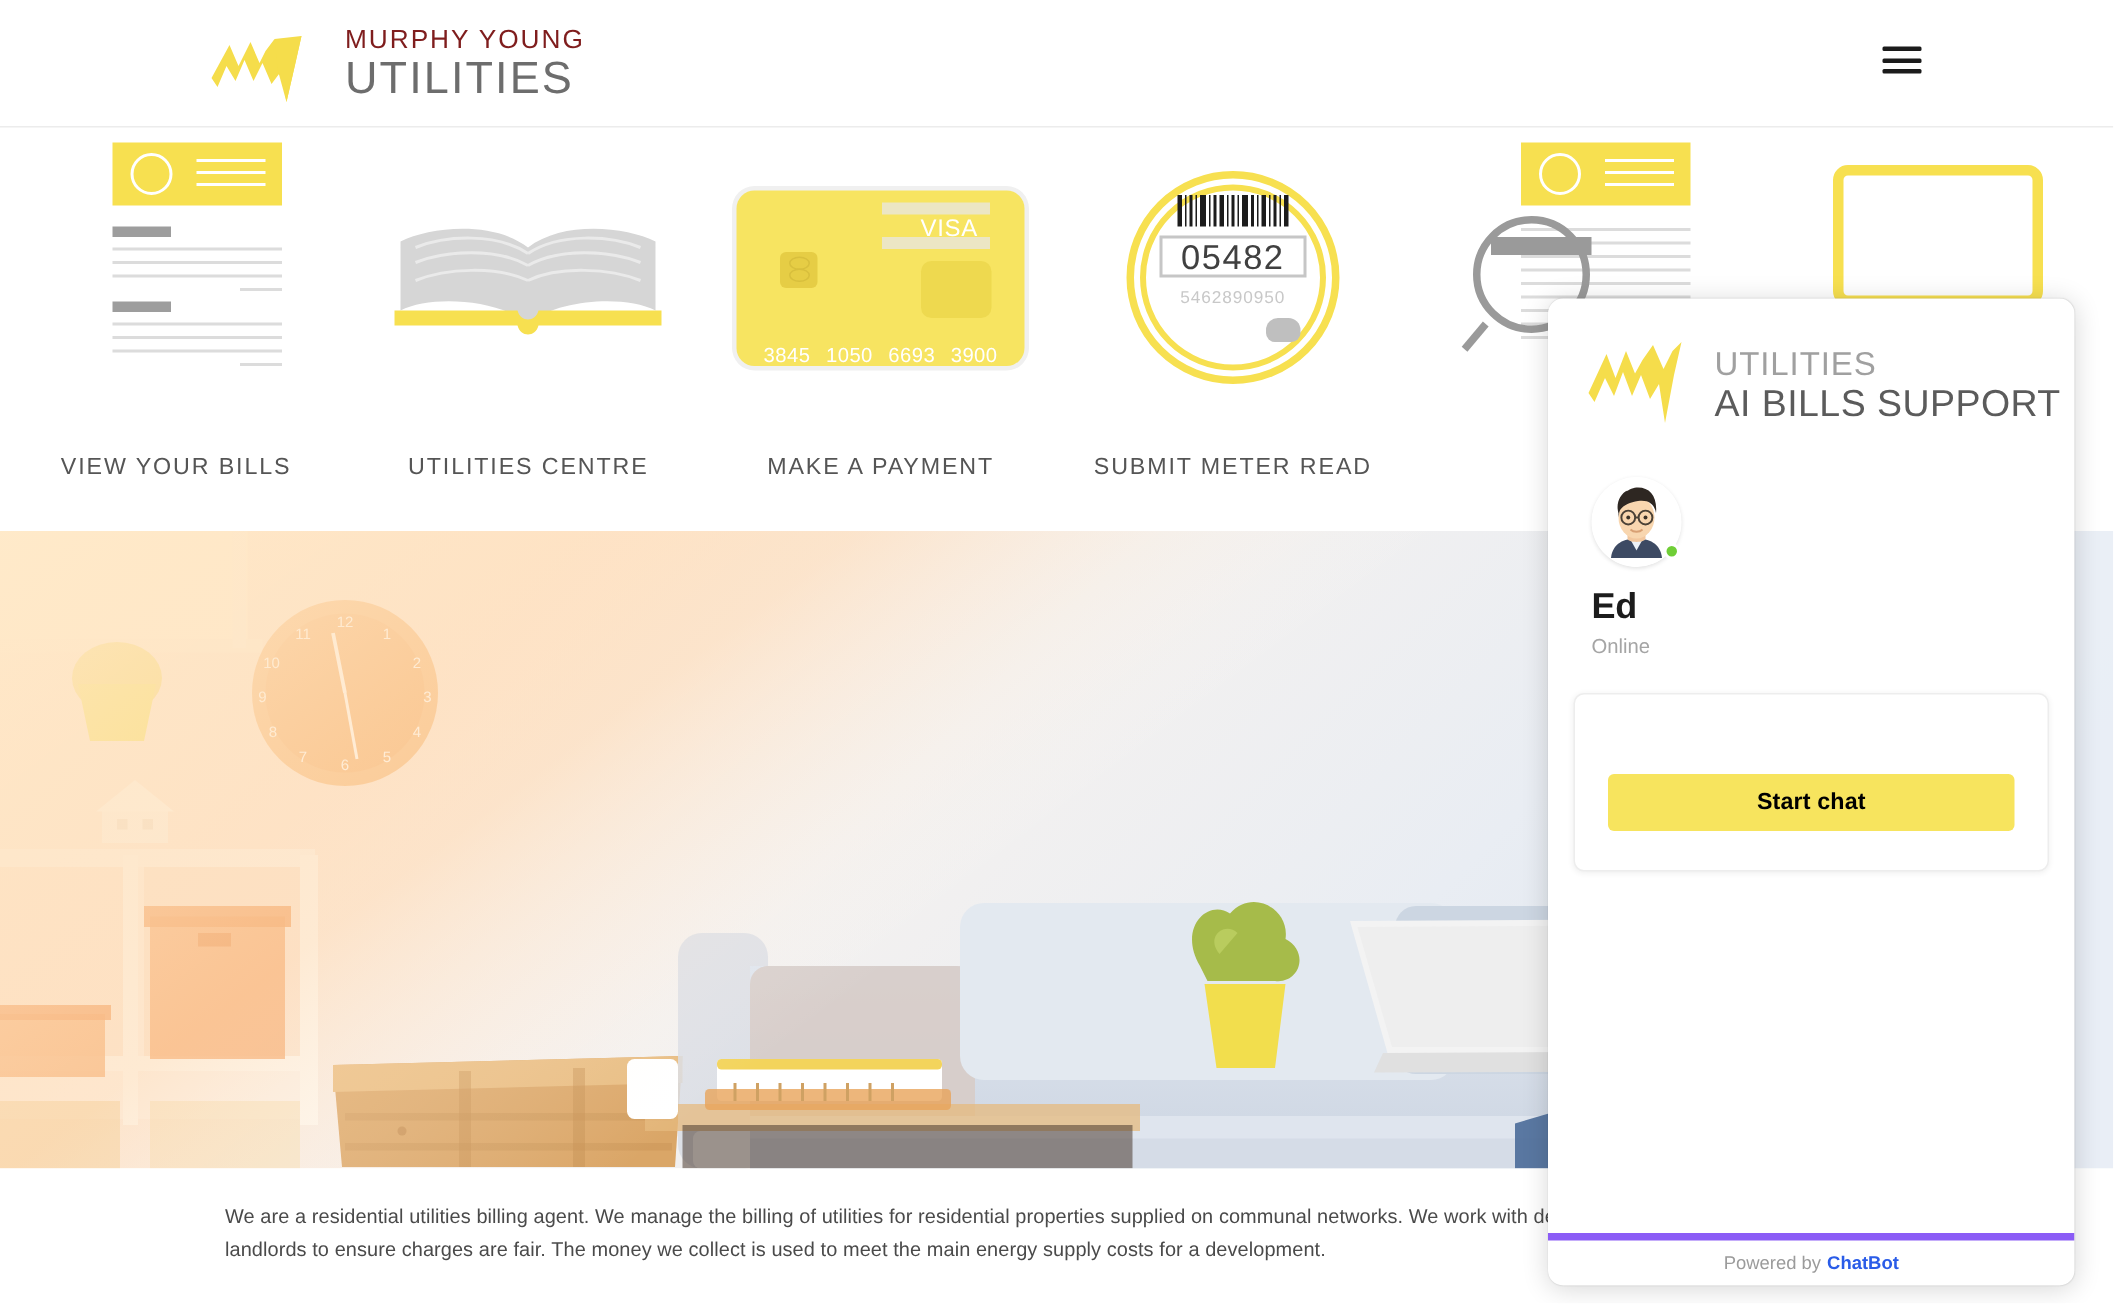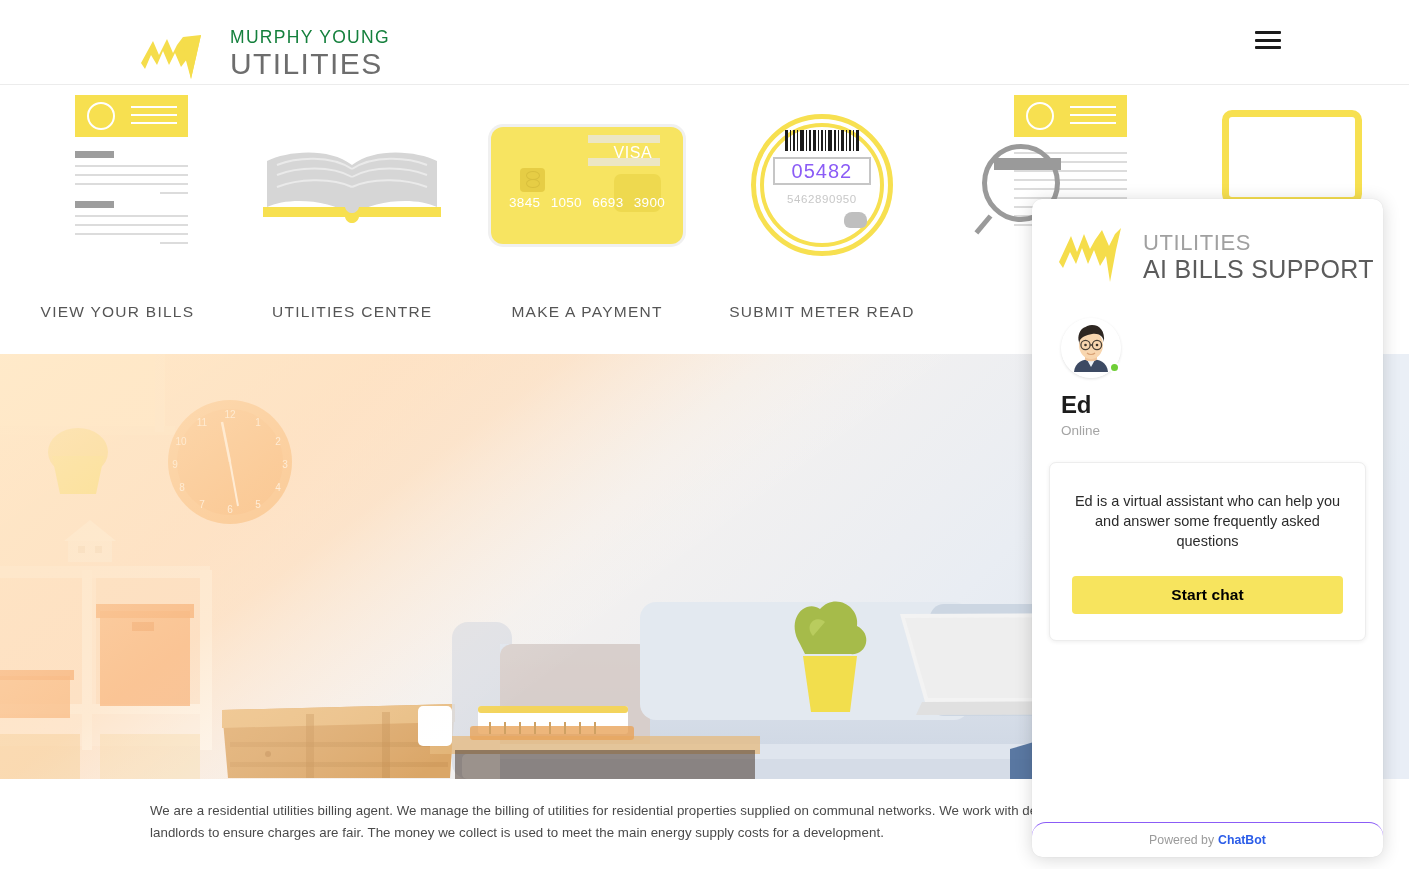--- a/index.html
+++ b/index.html
@@ -13,22 +13,22 @@
 
   
   .site-header {
     position: absolute; left:0; top:0; width:1409px; height:85px;
     background:#fff; border-bottom:1px solid #ececec;
   }
   .logo-wrap { position:absolute; left:139px; top:18px; display:flex; align-items:flex-end; gap:7px; }
   .logo-mark { width:84px; height:48px; display:block; }
   .logo-text { display:flex; flex-direction:column; line-height:1; padding-bottom:2px; }
   .logo-line1 {
-    font-size:17.5px; letter-spacing:1.3px; color:#15803d;
-    font-family:"Liberation Sans", sans-serif; font-weight:400;margin-top:11px;
+    font-size:17.5px; letter-spacing:1.3px; color:#7f1d1d;
+    font-family:"Liberation Sans", sans-serif; font-weight:400;
   }
   .logo-line2 {
     font-size:30px; letter-spacing:1.4px; color:#6d6d6d; margin-top:2px;
     font-family:"Liberation Sans", sans-serif; font-weight:400;
   }
   .hamburger {
     position:absolute; right:128px; top:27px; width:26px; height:26px;
     display:flex; flex-direction:column; justify-content:space-between; padding:4px 0;
     cursor:pointer;
   }
@@ -82,41 +82,41 @@
   .cc-chip:before { top:3px; }
   .cc-chip:after { top:11px; }
   .cc-visa-bar1 { position:absolute; right:23px; top:8px; width:72px; height:8px; background:#ece6c4; }
   .cc-visa-bar2 { position:absolute; right:23px; top:31px; width:72px; height:8px; background:#ece6c4; }
   .cc-visa-txt {
     position:absolute; right:31px; top:17px; font-size:16px; color:#fff;
     letter-spacing:.5px; font-weight:400;
   }
   .cc-sq { position:absolute; right:22px; top:47px; width:47px; height:38px; background:#eed94f; border-radius:7px; }
   .cc-nums {
-    position:absolute; left:15px; bottom:34px; right:15px;
+    position:absolute; left:15px; bottom:0; right:15px;
     display:flex; justify-content:space-between; padding:0 3px;
     color:#fff; font-size:13.5px; letter-spacing:.3px;
   }
 
   
   .meter { width:142px; height:142px; position:relative; }
   .meter-outer {
     position:absolute; inset:0; border:5px solid #f7e050; border-radius:50%;
   }
   .meter-inner {
     position:absolute; inset:9px; border:4px solid #f7e050; border-radius:50%;
   }
   .meter-barcode { position:absolute; left:50%; top:16px; transform:translateX(-50%); display:flex; gap:2px; height:21px; }
   .meter-barcode i { display:block; background:#1c1c1c; height:21px; }
   .meter-display {
     position:absolute; left:50%; top:43px; transform:translateX(-50%);
     width:98px; height:28px; border:2px solid #c6c6c6; background:#fff;
     display:flex; align-items:center; justify-content:center;
   }
-  .meter-display span { font-size:20px; color:#8b5cf6; letter-spacing:1px;text-align:right; }
+  .meter-display span { font-size:23px; color:#404040; letter-spacing:1px;text-align:right; }
   .meter-serial {
     position:absolute; left:50%; top:79px; transform:translateX(-50%);
     font-size:11.5px; color:#c8c8c8; letter-spacing:.6px; white-space:nowrap;
   }
   .meter-knob { position:absolute; right:26px; top:98px; width:23px; height:16px; background:#bfbfbf; border-radius:8px 8px 6px 6px; }
 
   
   .solve { width:141px; height:190px; position:relative; }
   .solve .mag {
     position:absolute; left:-4px; top:54px; width:78px; height:78px;
@@ -191,24 +191,23 @@
   .cw-card-text {
     font-size:14.5px; line-height:20px; color:#2b2b2b; text-align:center;
   }
   .cw-start-btn {
     margin-top:25px; width:100%; height:38px; background:#f7e45e; border:none;
     border-radius:4px; color:#000000; font-size:15.5px; font-weight:bold;
     letter-spacing:.1px; cursor:pointer; font-family:"Liberation Sans", sans-serif;
   }
   .cw-spacer { flex:1 1 auto; }
   .cw-footer {
-    border-top:1px solid #8b5cf6; height:35px;
+    border-top:5px solid #8b5cf6; height:35px;
     display:flex; align-items:center; justify-content:center; gap:4px;
     font-size:12.3px;
-    border-radius:14px;
   }
   .cw-powered { color:#9b9b9b; }
   .cw-chatbot { color:#2a5ce8; font-weight:bold; }
 </style>
 </head>
 <body>
 
 <div class="page">
 
   <div class="site-header">
@@ -555,21 +554,20 @@
           </svg>
         </div>
         <div class="cw-online-dot"></div>
       </div>
     </div>
 
     <div class="cw-name">Ed</div>
     <div class="cw-status">Online</div>
 
     <div class="cw-card">
-      <div class="cw-card-text">Ed is a virtual assistant who can help you and answer some frequently asked questions</div>
       <button class="cw-start-btn">Start chat</button>
     </div>
 
     <div class="cw-spacer"></div>
 
     <div class="cw-footer">
       <span class="cw-powered">Powered by</span>
       <span class="cw-chatbot">ChatBot</span>
     </div>
   </div>

